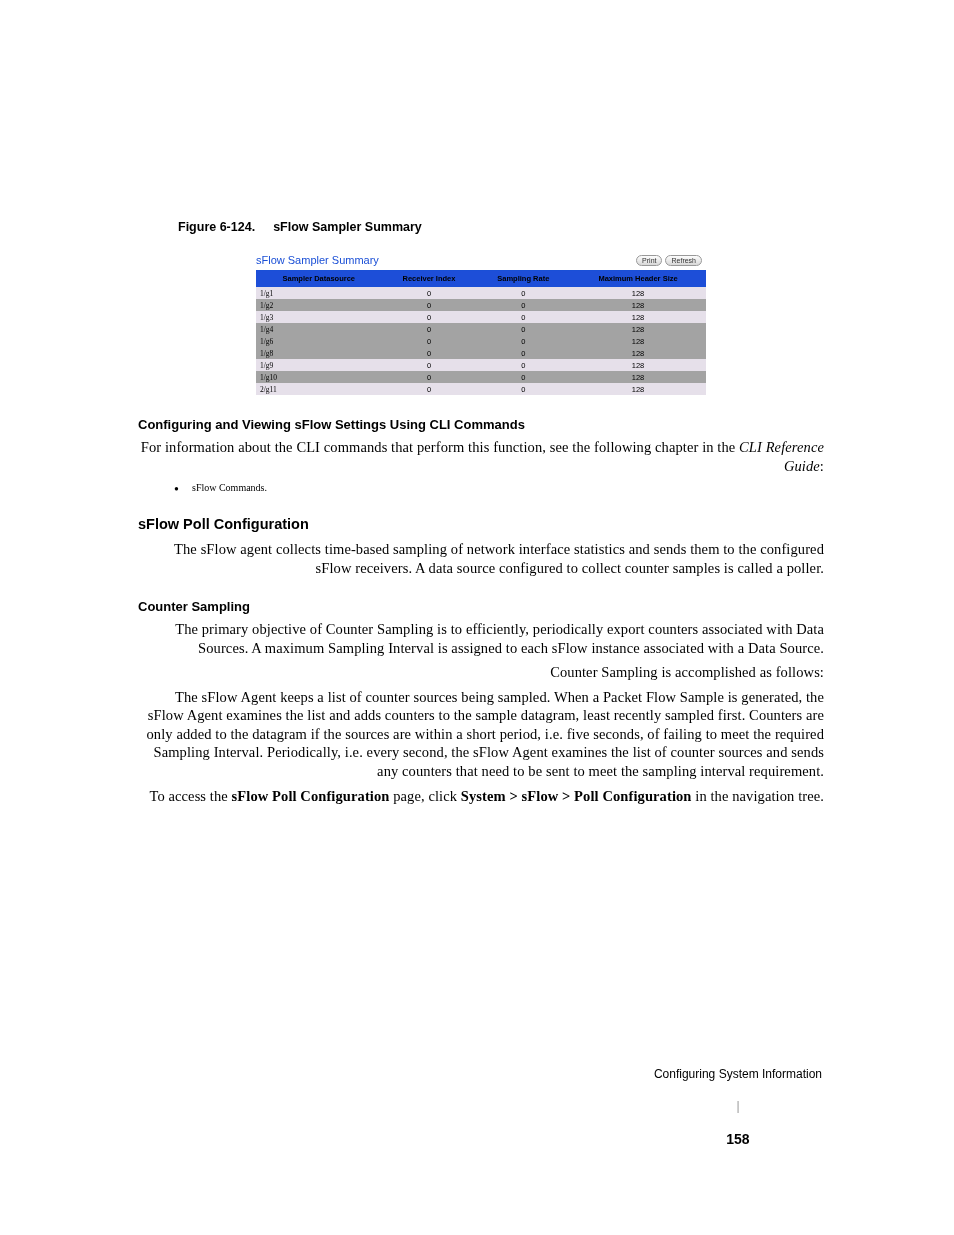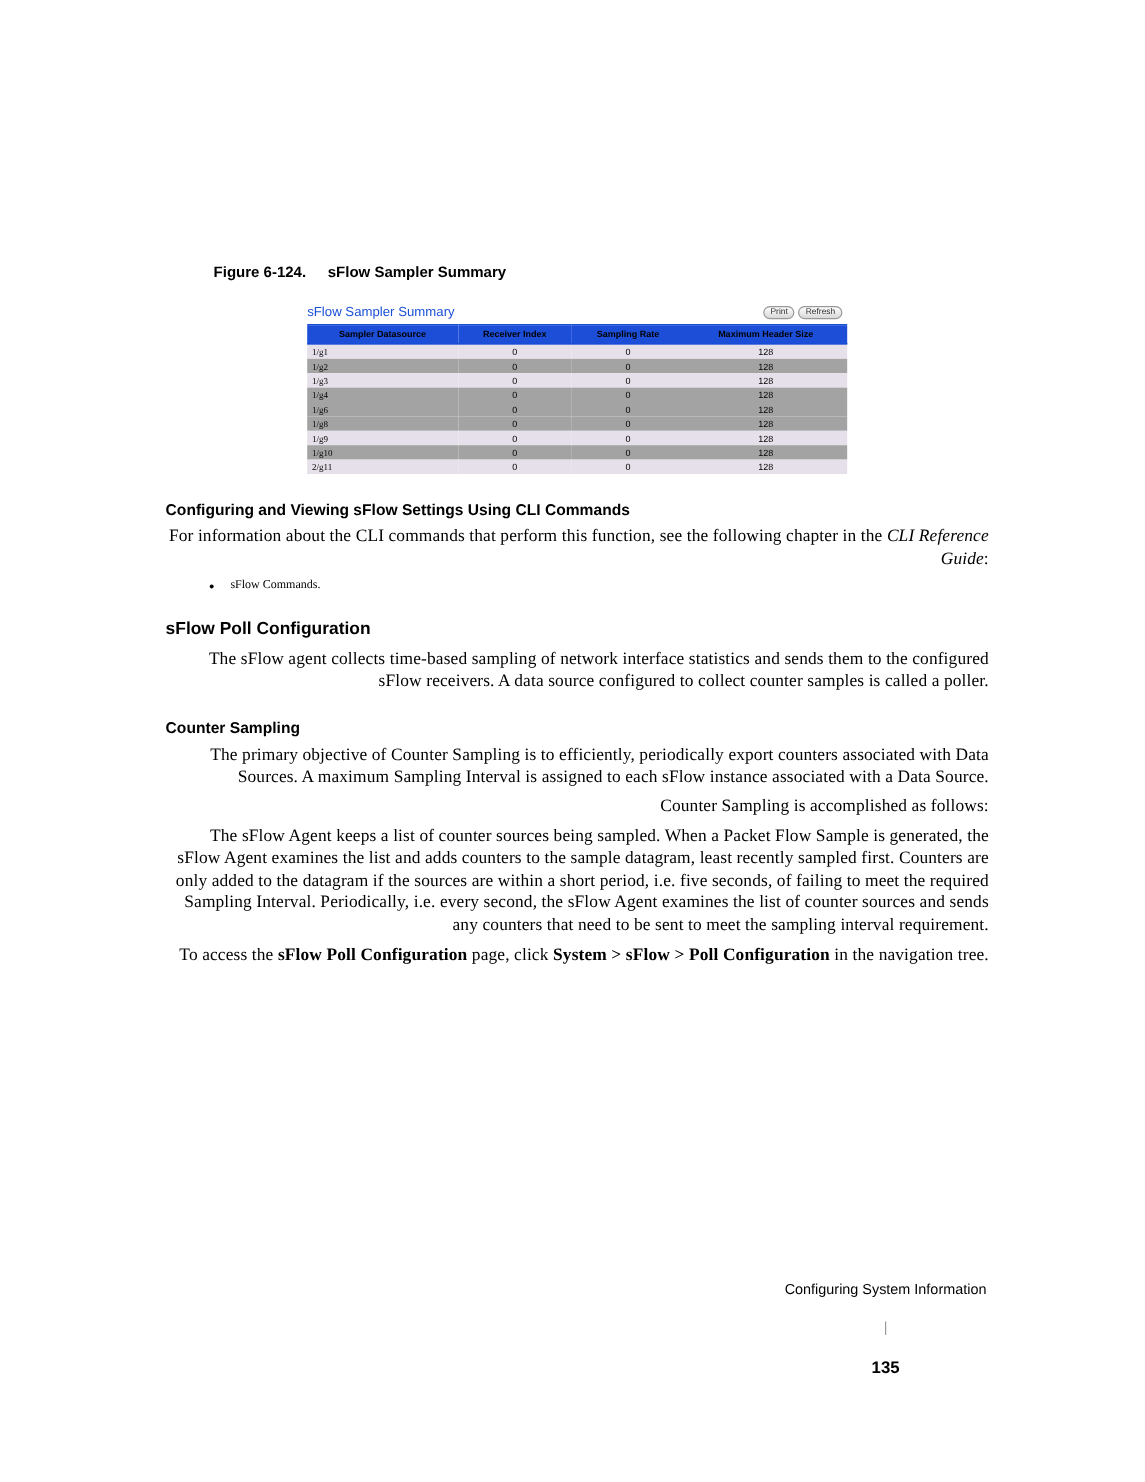--- a/index.html
+++ b/index.html
@@ -243,14 +243,14 @@
 
   <p class="para">
     <span>To access the </span><b>sFlow Poll Configuration</b><span> page, click </span><b>System &gt; sFlow &gt; Poll Configuration</b><span> in the navigation tree.</span>
   </p>
 
 </div>
 
 <div class="footer">
   <span>Configuring System Information</span>
   <span class="sep">|</span>
-  <span class="pnum">135</span>
+  <span class="pnum">158</span>
 </div>
 
 </body></html>

